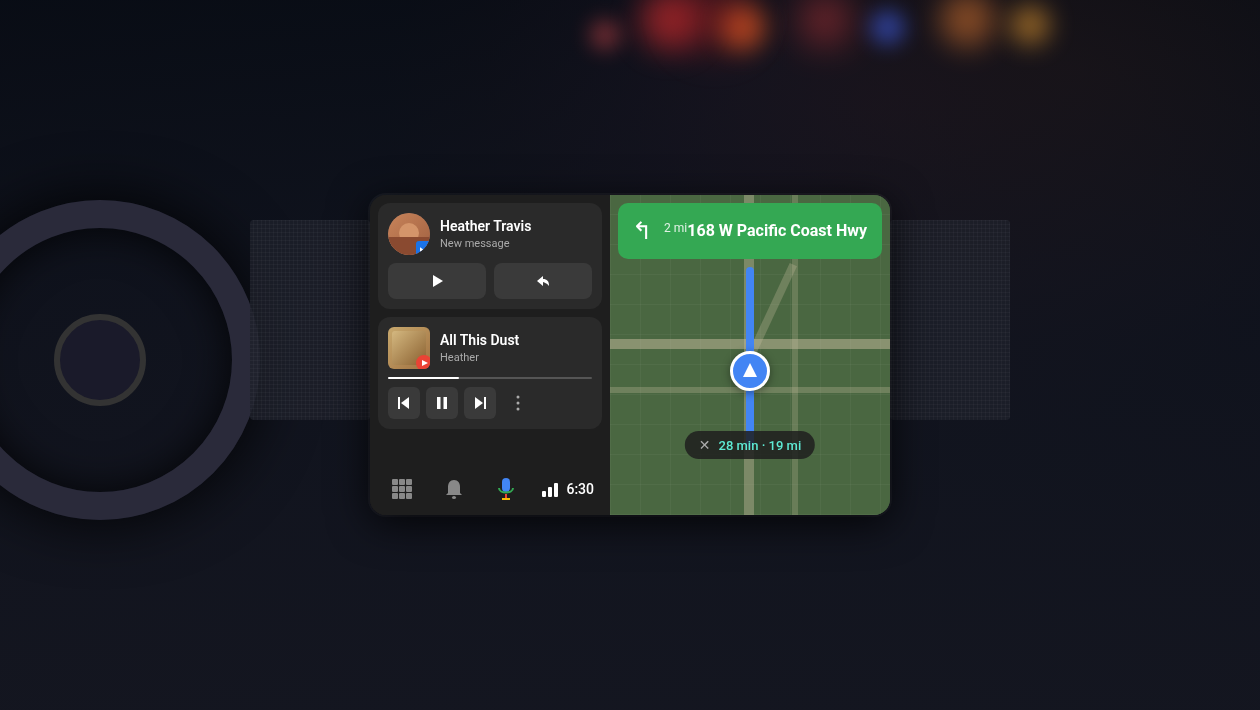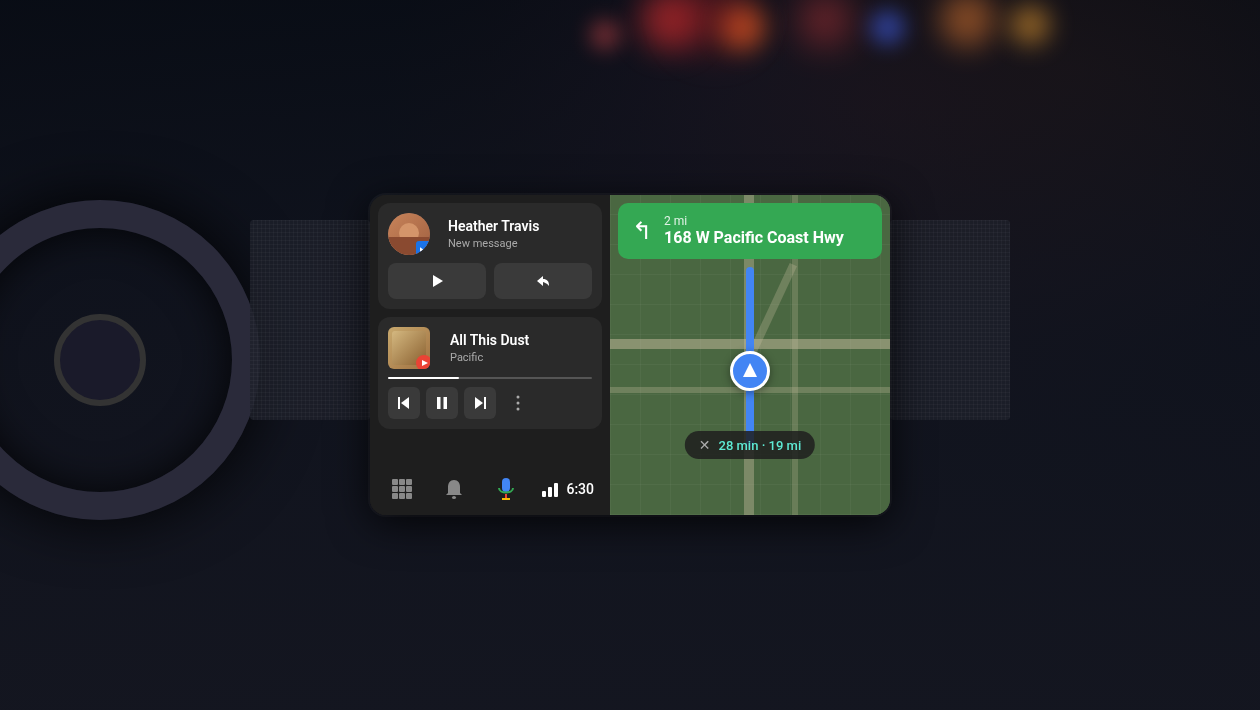--- a/index.html
+++ b/index.html
@@ -135,21 +135,21 @@
       background: #2a2a2a;
       margin: 8px 8px 4px 8px;
       border-radius: 12px;
       padding: 10px;
       flex-shrink: 0;
     }
 
     .message-header {
       display: flex;
       align-items: center;
-      gap: 18px;
+      gap: 10px;
       margin-bottom: 8px;
     }
 
     .avatar {
       width: 42px;
       height: 42px;
       border-radius: 50%;
       overflow: hidden;
       flex-shrink: 0;
       background: #8B6555;
@@ -244,21 +244,21 @@
       background: #2a2a2a;
       margin: 4px 8px 4px 8px;
       border-radius: 12px;
       padding: 10px;
       flex-shrink: 0;
     }
 
     .music-header {
       display: flex;
       align-items: center;
-      gap: 20px;
+      gap: 10px;
       margin-bottom: 8px;
     }
 
     .album-art {
       width: 42px;
       height: 42px;
       border-radius: 6px;
       background: linear-gradient(135deg, #c8a96e, #a07040);
       flex-shrink: 0;
       position: relative;
@@ -434,21 +434,21 @@
     }
 
     .nav-arrow {
       color: white;
       font-size: 24px;
       flex-shrink: 0;
     }
 
     .nav-info {
       display: flex;
-      flex-direction: column;
+      flex-direction: row;
     }
     .nav-distance {
       color: rgba(255,255,255,0.85);
       font-size: 12px;
       font-weight: 400;
     }
     .nav-street {
       color: #ffffff;
       font-size: 16px;
       font-weight: 700;
@@ -632,21 +632,21 @@
         <div class="album-art">
           <div class="music-source-badge">
 
             <svg width="10" height="10" viewBox="0 0 10 10">
               <polygon points="3,2 9,5 3,8" fill="white"></polygon>
             </svg>
           </div>
         </div>
         <div class="music-info">
           <div class="music-title">All This Dust</div>
-          <div class="music-artist">Pacific</div>
+          <div class="music-artist">Heather</div>
         </div>
       </div>
       <div class="progress-bar">
         <div class="progress-fill"></div>
       </div>
       <div class="music-controls">
         <div class="music-btn">
           <svg width="14" height="14" viewBox="0 0 14 14">
             <rect x="1" y="1" width="2" height="12" fill="white"></rect>
             <polygon points="12,1 4,7 12,13" fill="white"></polygon>

